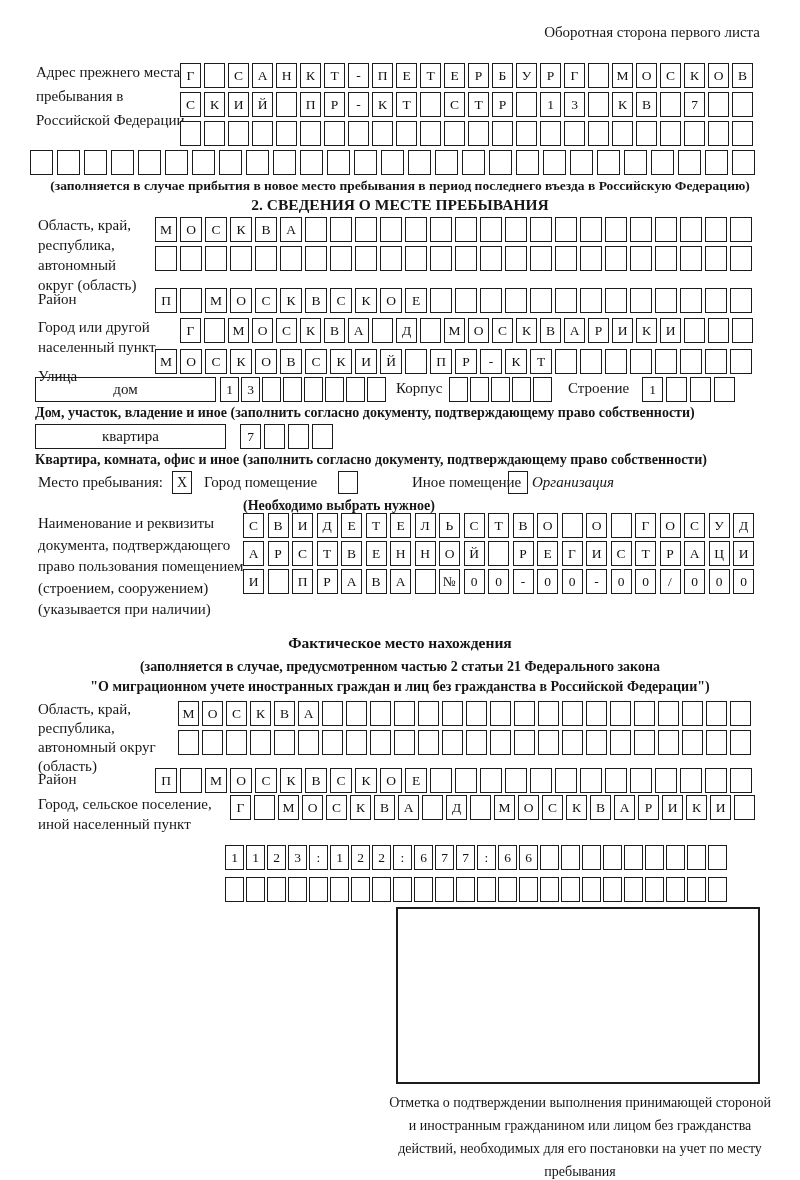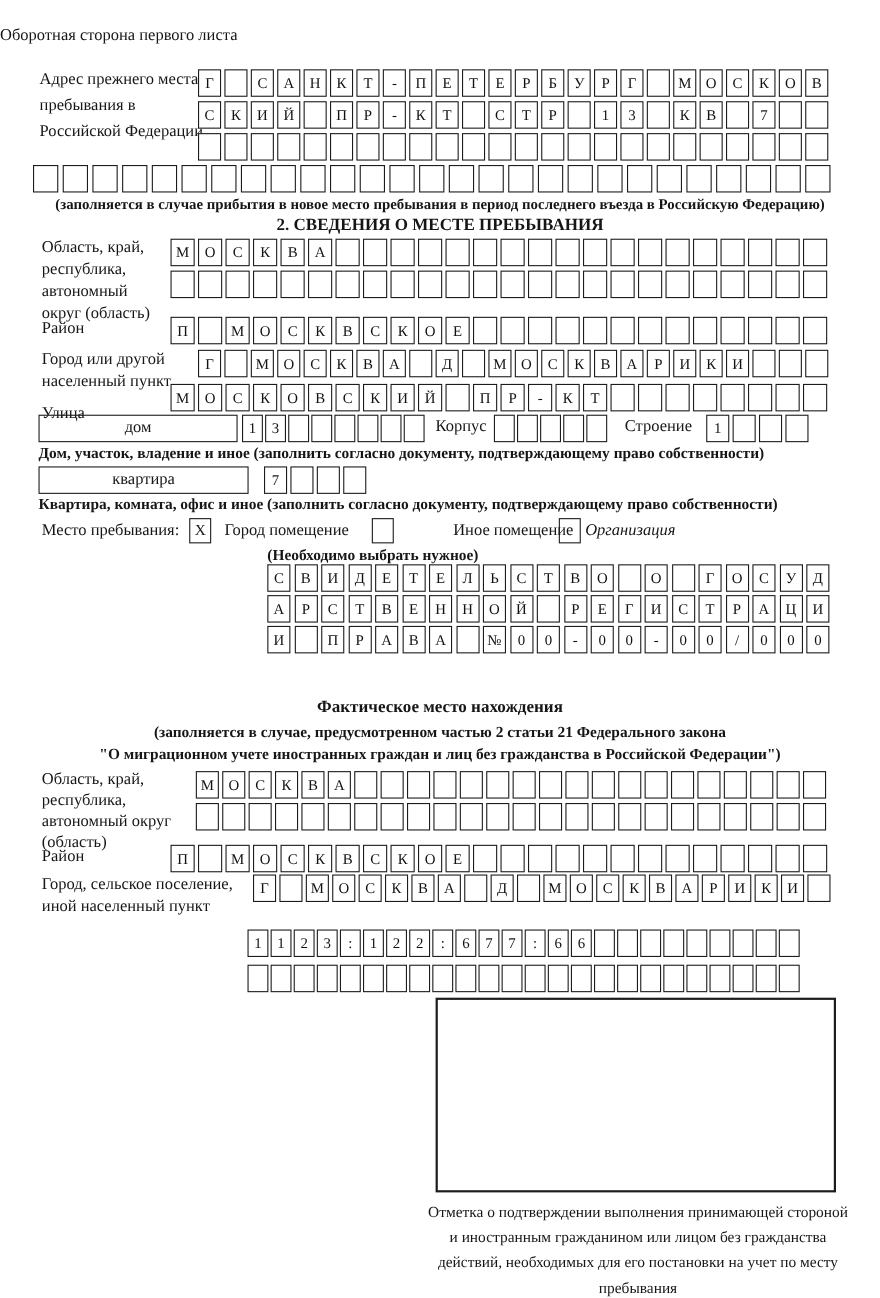--- a/index.html
+++ b/index.html
@@ -1,18 +1,18 @@
 <!DOCTYPE html>
 <html><head>
 <meta charset="utf-8">
 <style>
   html,body{margin:0;padding:0;background:#ffffff;}
   body{font-family:"Liberation Serif","DejaVu Serif",serif;color:#161616;}
   .page{position:relative;width:800px;height:1180px;background:#fff;overflow:hidden;}
-  .note-right{position:absolute;top:24px;left:0;width:760px;font-size:15px;}
+  .note-right{position:absolute;top:24px;left:0;width:760px;text-align:right;font-size:15px;}
   .lbl{position:absolute;font-size:15px;line-height:24px;}
   .inllbl{position:absolute;font-size:15px;white-space:nowrap;}
   .cells{position:absolute;display:flex;}
   .cell{box-sizing:border-box;border:1.6px solid #1c1c1c;background:#fff;display:flex;align-items:center;justify-content:center;font-size:13.5px;color:#111;}
   .g24a{gap:3px;}   .g24a .cell{width:21px;height:25px;}
   .g24b{gap:3px;}   .g24b .cell{width:22px;height:25px;}
   .gfull{gap:4px;}  .gfull .cell{width:23px;height:25px;}
   .g21{gap:3.5px;}  .g21 .cell{width:21px;height:25px;}
   .gsm{gap:2px;}    .gsm .cell{width:19px;height:25px;}
   .g22{gap:3px;}    .g22 .cell{width:21px;height:25px;}
@@ -330,20 +330,21 @@
   <div class="checkbox" style="left:338px;top:471px;">
     <span></span>
   </div>
   <span class="inllbl" style="left:368px;top:474px;margin-left:44px;">Иное помещение</span>
   <div class="checkbox" style="left:508px;top:471px;">
     <span></span>
   </div>
   <span class="inllbl" style="left:532px;top:474px;font-style:italic;">Организация</span>
   <div class="caption" style="left:243px;top:498px;font-size:14px;">(Необходимо выбрать нужное)</div>
 
+  <div class="lbl" style="left:38px;top:513px;width:208px;line-height:21.5px;">Наименование и реквизиты документа, подтверждающего право пользования помещением (строением, сооружением) (указывается при наличии)</div>
   <div class="cells g21" style="left:243px;top:513px;">
       <span class="cell">С</span>
       <span class="cell">В</span>
       <span class="cell">И</span>
       <span class="cell">Д</span>
       <span class="cell">Е</span>
       <span class="cell">Т</span>
       <span class="cell">Е</span>
       <span class="cell">Л</span>
       <span class="cell">Ь</span>

